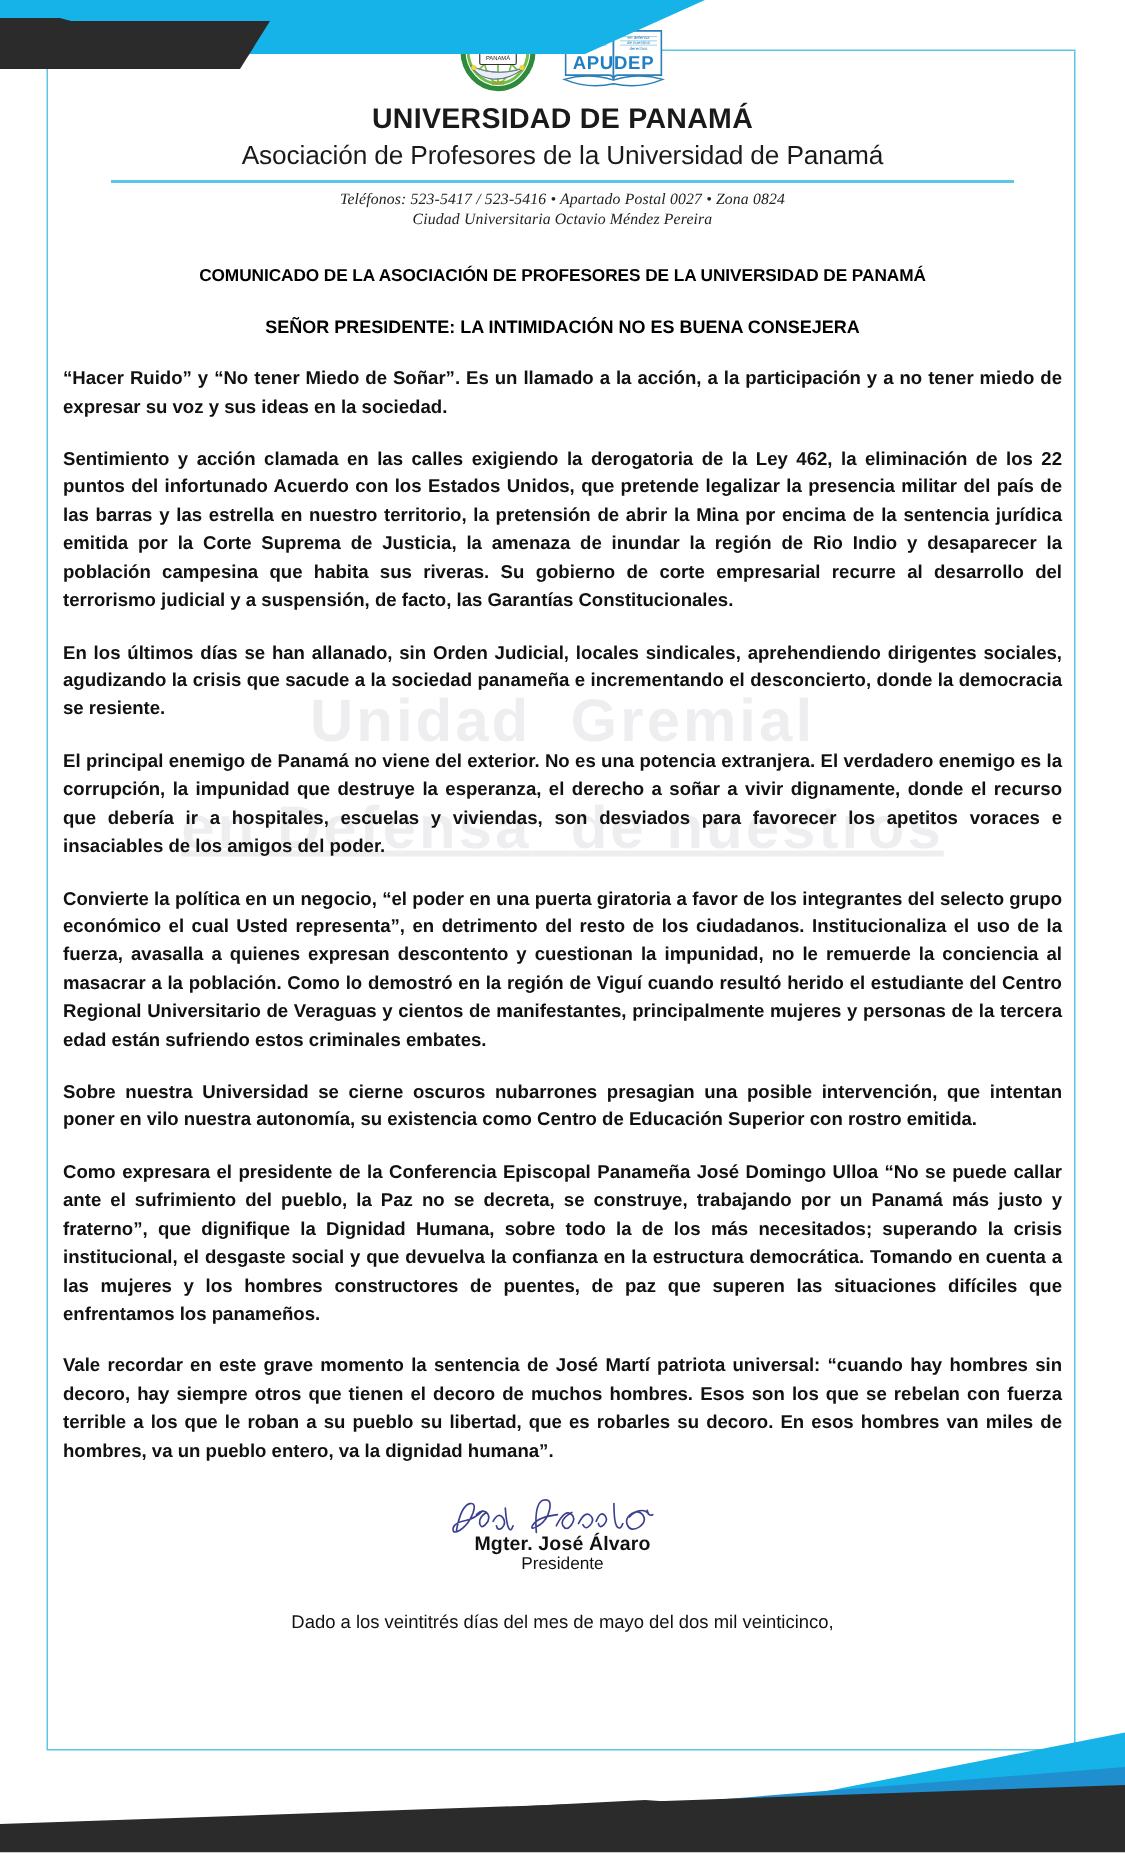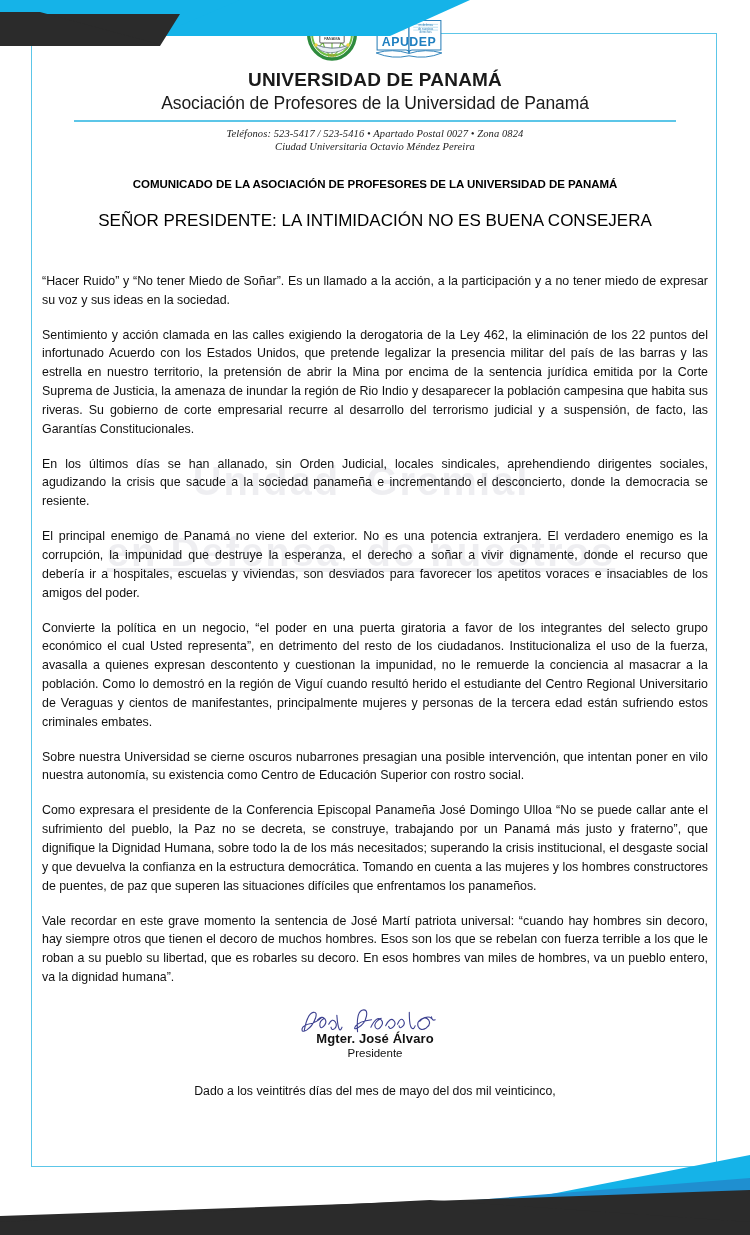--- a/index.html
+++ b/index.html
@@ -34,21 +34,21 @@
   .doc {
     position: absolute;
     left: 0; top: 0;
     width: 750px; height: 1235px;
     z-index: 3;
   }
 
   
   .watermark {
     position: absolute;
-    left: 31px; top: 455px;
+    left: 45px; top: 455px;
     width: 660px; height: 420px;
     z-index: 0;
     opacity: 0.085;
     overflow: hidden;
   }
   .wm-line {
     font-family: "Liberation Sans", sans-serif;
     font-weight: bold;
     color: #4a4a6a;
     text-align: center;
@@ -113,30 +113,31 @@
   .comunicado {
     text-align: center;
     font-weight: bold;
     font-size: 11.5px;
     color: #000;
     margin-top: 24px;
     letter-spacing: -0.05px;
   }
   .lema {
     text-align: center;
-    font-weight: normal;
-    font-size: 17px;
+    font-weight: bold;
+    font-size: 12px;
     color: #000;
     margin-top: 21px;
   }
 
   
   .body-text {
-    margin-top: 41px;
+    margin-top: 18px;
     padding: 0 4px;
+    font-weight: bold;
   }
   .body-text p {
     margin: 0 0 16px 0;
     font-size: 12.4px;
     line-height: 1.52;
     color: #111;
     text-align: justify;
     text-justify: inter-word;
   }
   .body-text p:last-child { margin-bottom: 0; }
@@ -246,21 +247,21 @@
 
     <div class="comunicado">COMUNICADO DE LA ASOCIACIÓN DE PROFESORES DE LA UNIVERSIDAD DE PANAMÁ</div>
     <div class="lema">SEÑOR PRESIDENTE: LA INTIMIDACIÓN NO ES BUENA CONSEJERA</div>
 
     <div class="body-text">
       <p>“Hacer Ruido” y “No tener Miedo de Soñar”.  Es un llamado a la acción, a la participación y a no tener miedo de expresar su voz y sus ideas en la sociedad.</p>
       <p>Sentimiento y acción clamada en las calles exigiendo la derogatoria de la Ley 462, la eliminación de los 22 puntos del infortunado Acuerdo con los Estados Unidos, que pretende legalizar la presencia militar del país de las barras y las estrella en nuestro territorio, la pretensión de abrir la Mina por encima de la sentencia jurídica emitida por la Corte Suprema de Justicia, la amenaza de inundar la región de Rio Indio y desaparecer la población campesina que habita sus riveras.   Su gobierno de corte empresarial recurre al desarrollo del terrorismo judicial y a suspensión, de facto, las Garantías Constitucionales.</p>
       <p>En los últimos días se han allanado, sin Orden Judicial, locales sindicales, aprehendiendo dirigentes sociales, agudizando la crisis que sacude a la sociedad panameña e incrementando el desconcierto, donde la democracia se resiente.</p>
       <p>El principal enemigo de Panamá no viene del exterior. No es una potencia extranjera. El verdadero enemigo es la corrupción, la impunidad que destruye la esperanza, el derecho a soñar a vivir dignamente, donde el recurso que debería ir a hospitales, escuelas y viviendas, son desviados para favorecer los apetitos voraces e insaciables de los amigos del poder.</p>
       <p>Convierte la política en un negocio, “el poder en una puerta giratoria a favor de los integrantes del selecto grupo económico el cual Usted representa”, en detrimento del resto de los ciudadanos.  Institucionaliza el uso de la fuerza, avasalla a quienes expresan descontento y cuestionan la impunidad, no le remuerde la conciencia al masacrar a la población.  Como lo demostró en la región de Viguí cuando resultó herido el estudiante del Centro Regional Universitario de Veraguas y cientos de manifestantes, principalmente mujeres y personas de la tercera edad están sufriendo estos criminales embates.</p>
-      <p>Sobre nuestra Universidad se cierne oscuros nubarrones presagian una posible intervención, que intentan poner en vilo nuestra autonomía, su existencia como Centro de Educación Superior con rostro social.</p>
+      <p>Sobre nuestra Universidad se cierne oscuros nubarrones presagian una posible intervención, que intentan poner en vilo nuestra autonomía, su existencia como Centro de Educación Superior con rostro emitida.</p>
       <p>Como expresara el presidente de la Conferencia Episcopal Panameña José Domingo Ulloa “No se puede callar ante el sufrimiento del pueblo, la Paz no se decreta, se construye, trabajando por un Panamá más justo y fraterno”, que dignifique la Dignidad Humana, sobre todo la de los más necesitados; superando la crisis institucional, el desgaste social y que devuelva la confianza en la estructura democrática.  Tomando en cuenta a las mujeres y los hombres constructores de puentes, de paz que superen las situaciones difíciles que enfrentamos los panameños.</p>
       <p>Vale recordar en este grave momento la sentencia de José Martí patriota universal: “cuando hay hombres sin decoro, hay siempre otros que tienen el decoro de muchos hombres.  Esos son los que se rebelan con fuerza terrible a los que le roban a su pueblo su libertad, que es robarles su decoro.  En esos hombres van miles de hombres, va un pueblo entero, va la dignidad humana”.</p>
     </div>
 
     <div class="signature-block">
       <svg class="sig-scribble" viewBox="0 0 220 46">
         <g fill="none" stroke="#3b3f8f" stroke-width="1.5" stroke-linecap="round">
           <path d="M14 34 q4 -22 12 -24 q6 -1 3 8 q-4 11 -12 16 q-7 4 -6 -2 q1 -5 12 -7 q8 -2 14 -8"></path>
           <path d="M32 20 q6 -6 10 -1 q3 5 -2 10 q-4 4 -5 -1 q-1 -6 6 -10"></path>
           <path d="M47 26 q5 -9 9 -3 q3 5 -1 9 q-4 3 -5 -2"></path>

